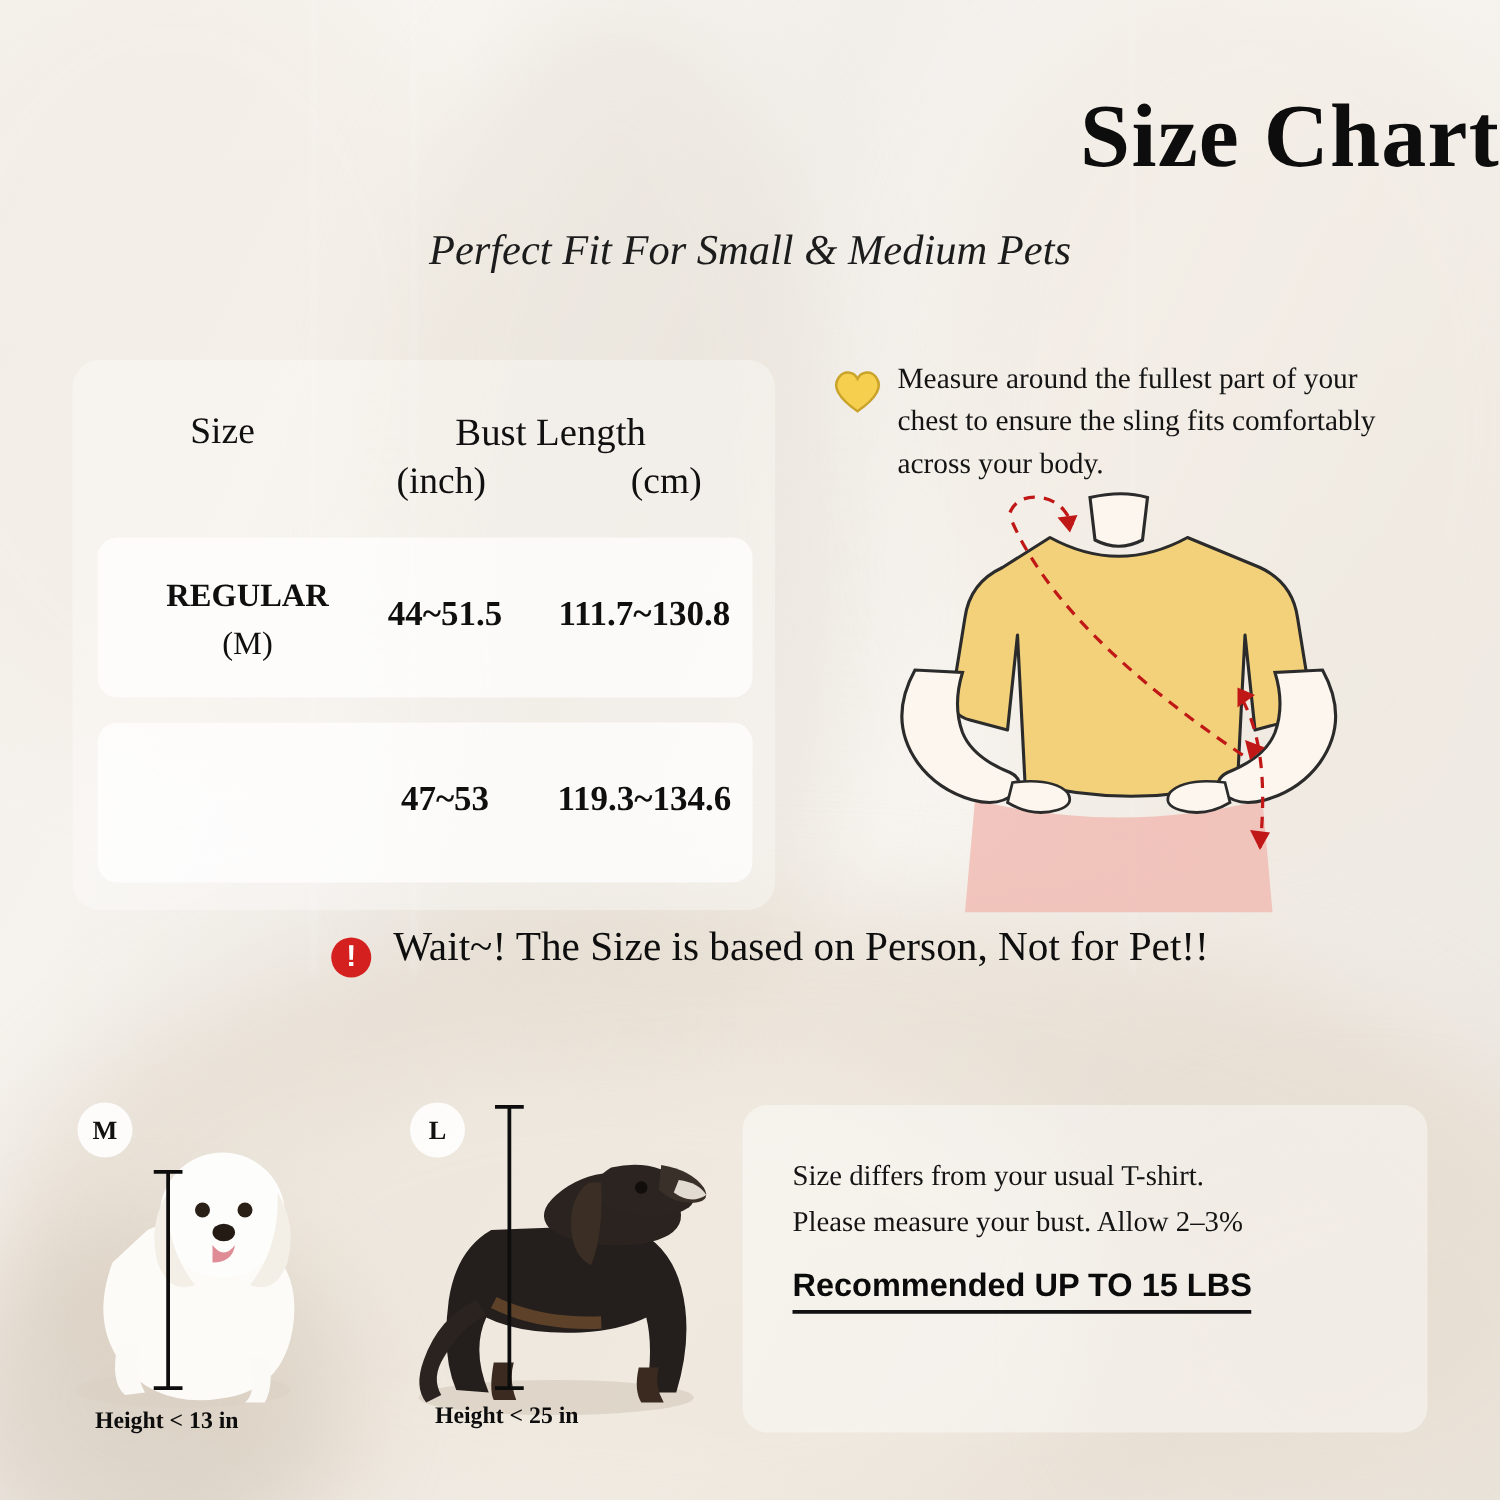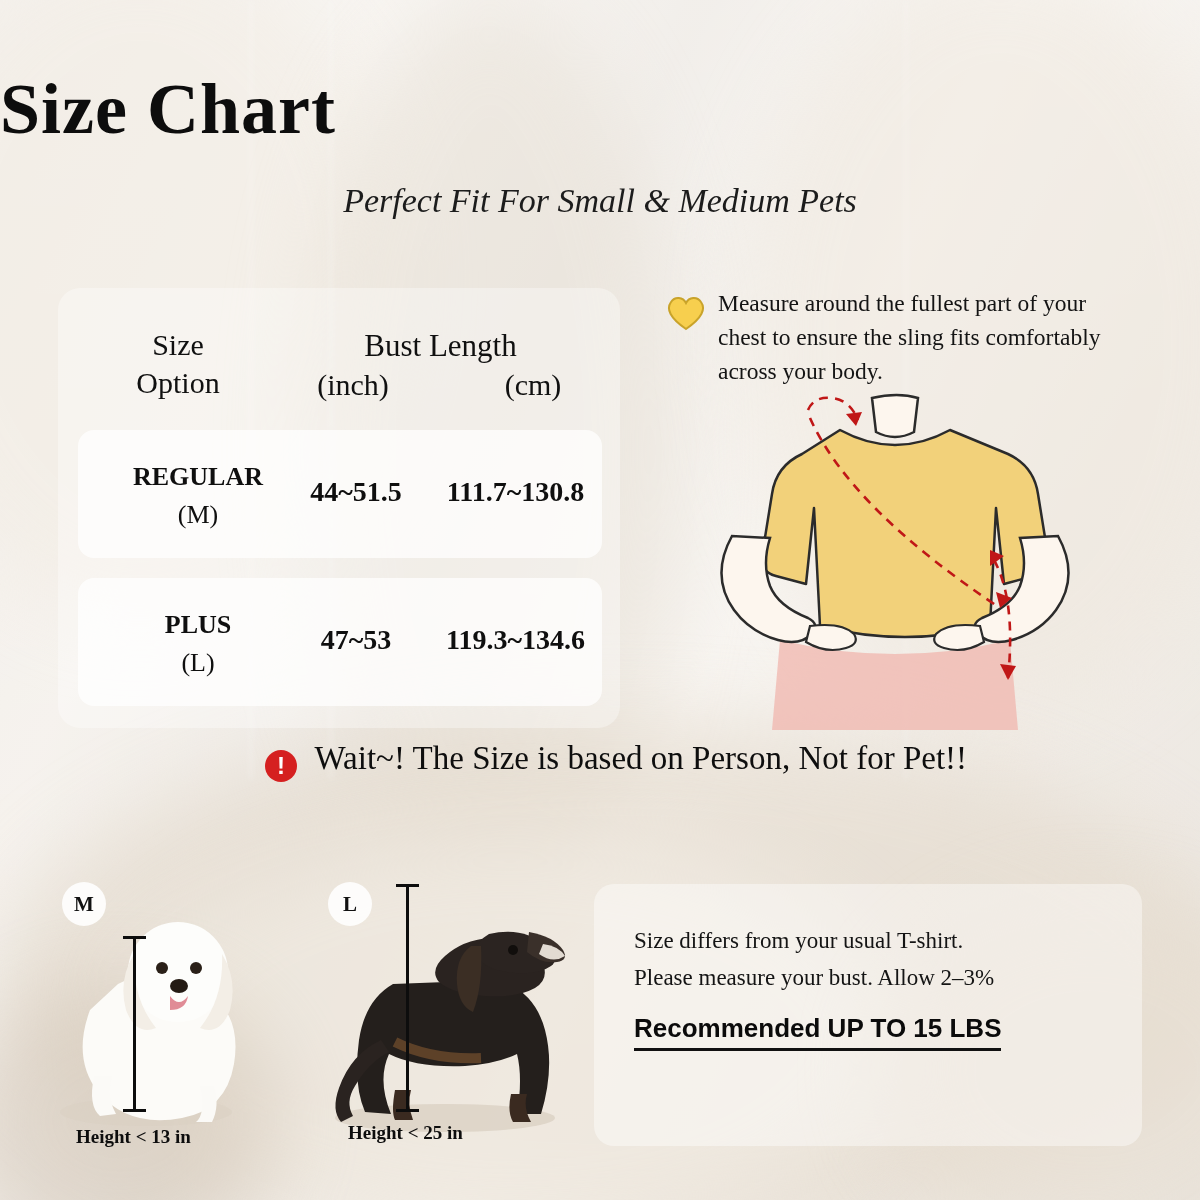--- a/index.html
+++ b/index.html
@@ -25,21 +25,21 @@
   .b5 { left: 120px; top: 830px; width: 780px; height: 420px; background: #f4efe7; opacity:.5;}
   .b6 { left: -40px; top: 980px; width: 320px; height: 280px; background: #cdbfae; opacity:.45;}
   .b7 { left: 880px; top: 900px; width: 420px; height: 340px; background: #e8dfd2; opacity:.5;}
   .vstripe { position:absolute; top:0; width: 2px; height: 780px; background: rgba(255,255,255,.45); filter: blur(3px); }
 
   .content { position: relative; z-index: 5; width: 100%; height: 100%; }
 
   
   .title {
     position: absolute; top: 68px; left: 0; width: 100%;
-    text-align: left;
+    text-align: right;
     font-size: 72px; font-weight: bold; color: #0d0d0d;
     letter-spacing: 1px;
   }
   .subtitle {
     position: absolute; top: 182px; left: 0; width: 100%;
     text-align: center;
     font-size: 34px; font-style: italic; color: #1c1c1c;
   }
 
   
@@ -158,41 +158,36 @@
 
   <div class="content">
 
     <div class="title">Size Chart</div>
     <div class="subtitle">Perfect Fit For Small &amp; Medium Pets</div>
 
     <div class="table-card">
       <div class="thead">
         <div class="th th-size">
           <div>Size</div>
-          <div>Option</div>
         </div>
         <div class="th th-inch2">(inch)</div>
         <div class="th th-bust">Bust Length</div>
         <div class="th th-cm2">(cm)</div>
       </div>
 
       <div class="row row-1">
         <div class="cell cell-name">
           <span>REGULAR</span>
           <span class="sub">(M)</span>
         </div>
         <div class="cell cell-inch">44~51.5</div>
         <div class="cell cell-cm">111.7~130.8</div>
       </div>
 
       <div class="row row-2">
-        <div class="cell cell-name">
-          <span>PLUS</span>
-          <span class="sub">(L)</span>
-        </div>
         <div class="cell cell-inch">47~53</div>
         <div class="cell cell-cm">119.3~134.6</div>
       </div>
     </div>
 
     <svg class="heart-icon" viewBox="0 0 44 40">
       <path d="M22 37 C6 26 2 17 7 10 C11 4 19 5 22 11 C25 5 33 4 37 10 C42 17 38 26 22 37 Z" fill="#f7cf4e" stroke="#c9a32a" stroke-width="2"></path>
     </svg>
     <div class="measure-note">Measure around the fullest part of your chest to ensure the sling fits comfortably across your body.</div>
 

